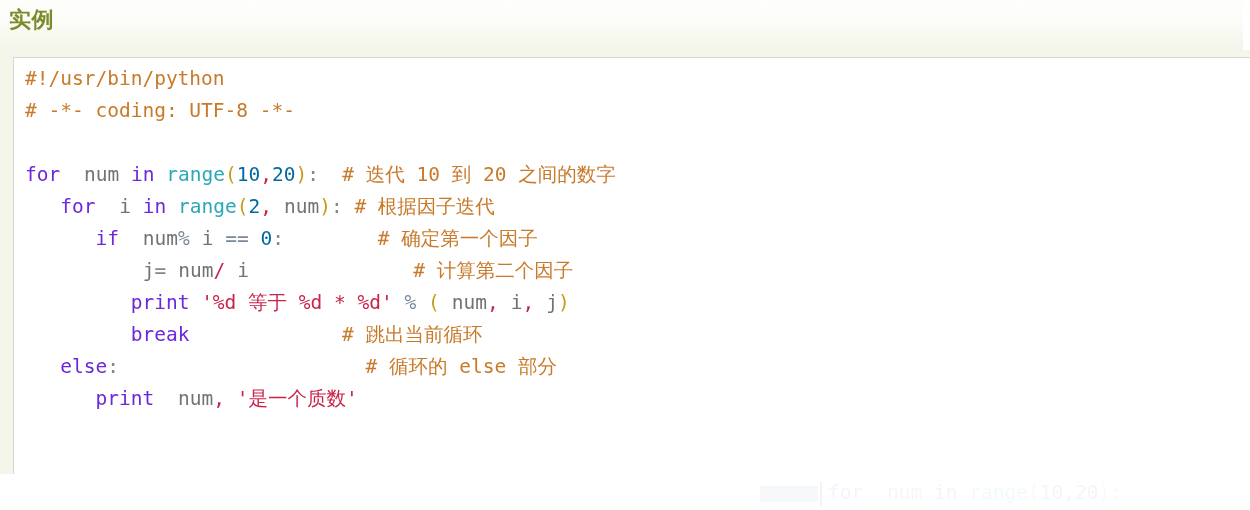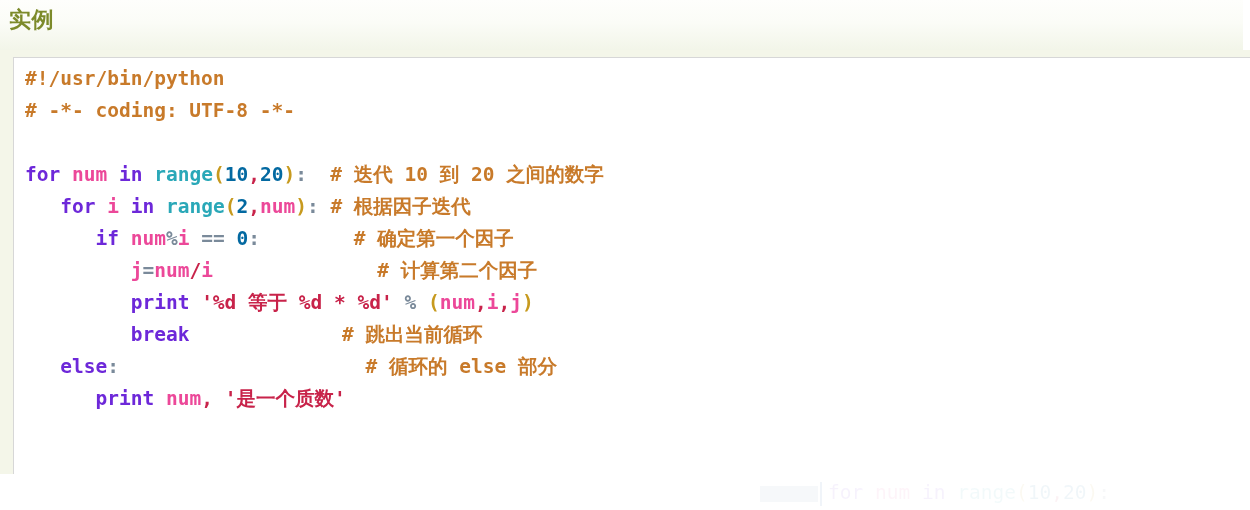--- a/index.html
+++ b/index.html
@@ -41,21 +41,20 @@
 
   
   .code-outer {
     position: absolute;
     left: 0;
     top: 50px;
     width: 1250px;
     height: 440px;
     background: #f4f6e9;
     box-sizing: border-box;
-    font-weight: bold;
   }
 
   
   .code-panel {
     position: absolute;
     left: 13px;
     top: 7px;
     width: 1245px;
     height: 418px;
     background: #ffffff;
@@ -76,21 +75,21 @@
   }
   .code-line {
     height: 32px;
     white-space: pre;
   }
 
   
   .tok-comment  { color: #c87a2a; }
   .tok-kw       { color: #6d28d9; }
   .tok-builtin  { color: #2aa8b8; margin-top: 36px; }
-  .tok-name     { color: #ec4899; }
+  .tok-name     { color: #737373; margin-left: 12px; }
   .tok-num      { color: #0369a1; }
   .tok-str      { color: #c8234a; }
   .tok-op       { color: #7a8a9a; }
   .tok-punc     { color: #c79a1e; }
   .tok-plain    { color: #333333; }
 
   
   .ghost-strip {
     position: absolute;
     left: 0;

